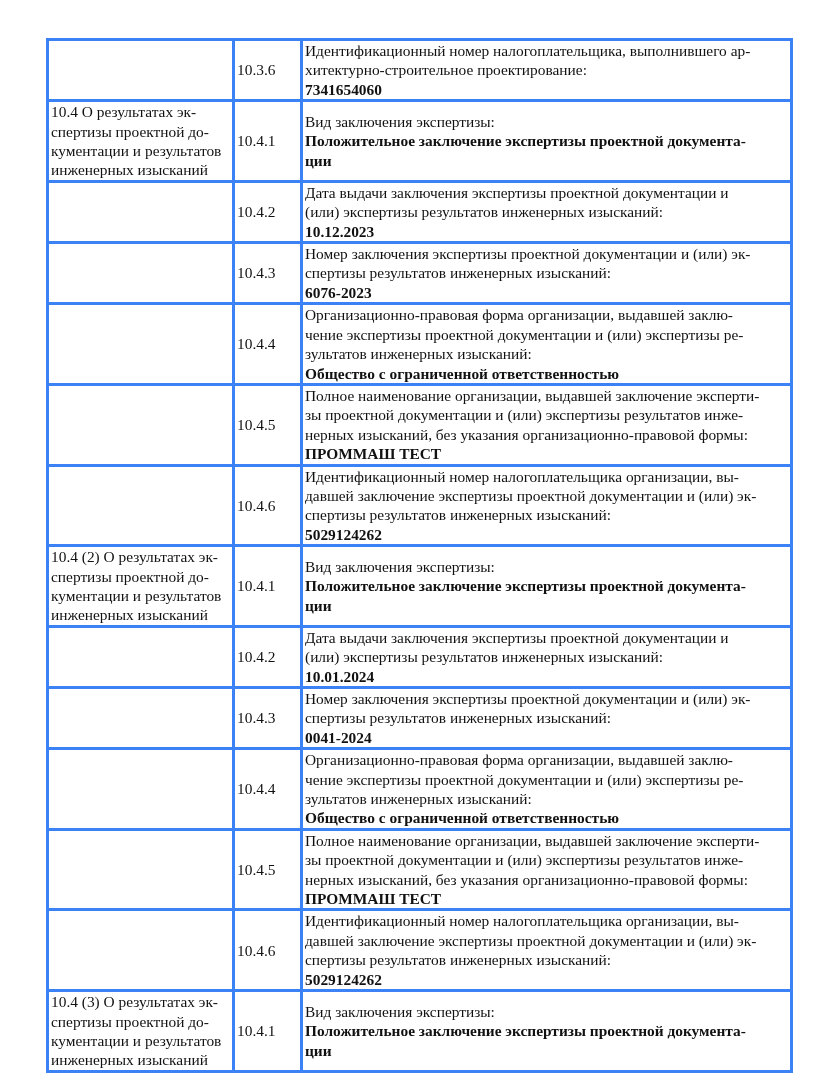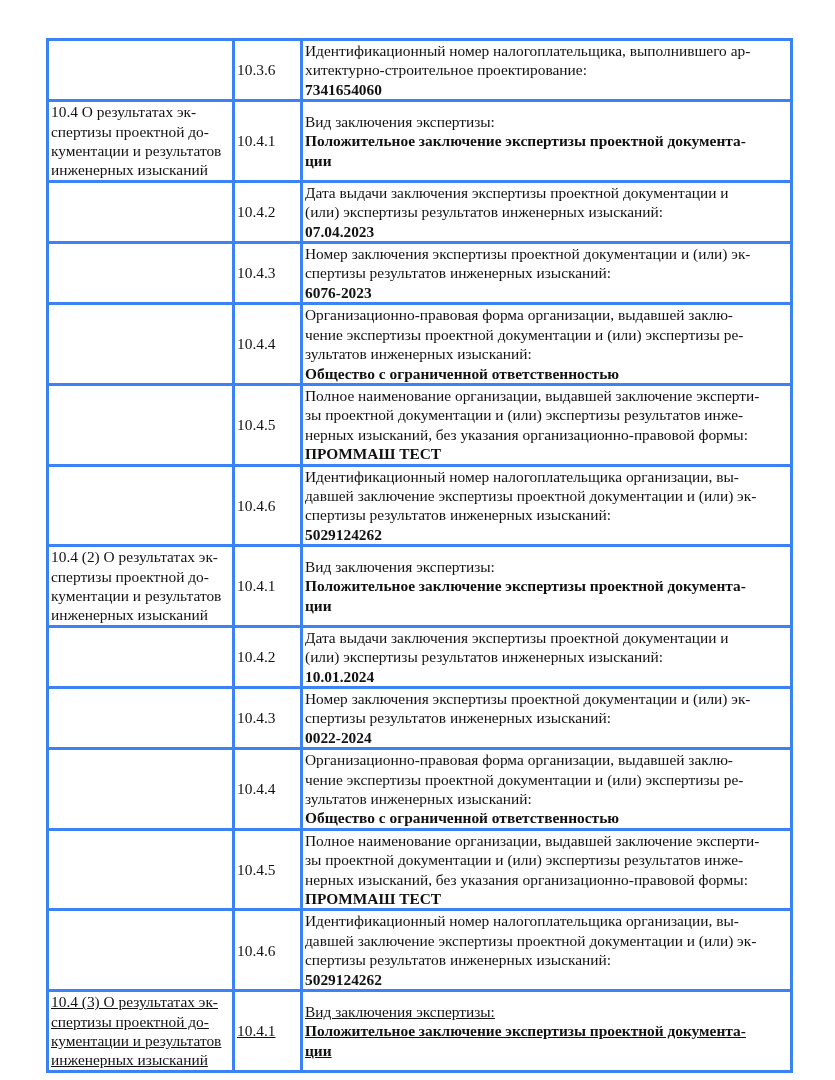--- a/index.html
+++ b/index.html
@@ -50,21 +50,21 @@
           <span class="val">Положительное заключение экспертизы проектной документа-</span>
           <span class="val">ции</span>
         </td>
       </tr>
       <tr style="height: 58px;">
         <td class="sec"></td>
         <td class="num">10.4.2</td>
         <td class="desc">
           <span class="lab">Дата выдачи заключения экспертизы проектной документации и</span>
           <span class="lab">(или) экспертизы результатов инженерных изысканий:</span>
-          <span class="val">07.04.2023</span>
+          <span class="val">10.12.2023</span>
         </td>
       </tr>
       <tr style="height: 58px;">
         <td class="sec"></td>
         <td class="num">10.4.3</td>
         <td class="desc">
           <span class="lab">Номер заключения экспертизы проектной документации и (или) эк-</span>
           <span class="lab">спертизы результатов инженерных изысканий:</span>
           <span class="val">6076-2023</span>
         </td>
@@ -121,21 +121,21 @@
           <span class="lab">(или) экспертизы результатов инженерных изысканий:</span>
           <span class="val">10.01.2024</span>
         </td>
       </tr>
       <tr style="height: 57px;">
         <td class="sec"></td>
         <td class="num">10.4.3</td>
         <td class="desc">
           <span class="lab">Номер заключения экспертизы проектной документации и (или) эк-</span>
           <span class="lab">спертизы результатов инженерных изысканий:</span>
-          <span class="val">0022-2024</span>
+          <span class="val">0041-2024</span>
         </td>
       </tr>
       <tr style="height: 78px;">
         <td class="sec"></td>
         <td class="num">10.4.4</td>
         <td class="desc">
           <span class="lab">Организационно-правовая форма организации, выдавшей заклю-</span>
           <span class="lab">чение экспертизы проектной документации и (или) экспертизы ре-</span>
           <span class="lab">зультатов инженерных изысканий:</span>
           <span class="val">Общество с ограниченной ответственностью</span>
@@ -154,21 +154,21 @@
       <tr style="height: 78px;">
         <td class="sec"></td>
         <td class="num">10.4.6</td>
         <td class="desc">
           <span class="lab">Идентификационный номер налогоплательщика организации, вы-</span>
           <span class="lab">давшей заключение экспертизы проектной документации и (или) эк-</span>
           <span class="lab">спертизы результатов инженерных изысканий:</span>
           <span class="val">5029124262</span>
         </td>
       </tr>
-      <tr style="height: 71px; text-decoration: underline;">
+      <tr style="height: 71px;">
         <td class="sec">
           <span class="lab">10.4 (3) О результатах эк-</span>
           <span class="lab">спертизы проектной до-</span>
           <span class="lab">кументации и результатов</span>
           <span class="lab">инженерных изысканий</span>
         </td>
         <td class="num">10.4.1</td>
         <td class="desc">
           <span class="lab">Вид заключения экспертизы:</span>
           <span class="val">Положительное заключение экспертизы проектной документа-</span>

